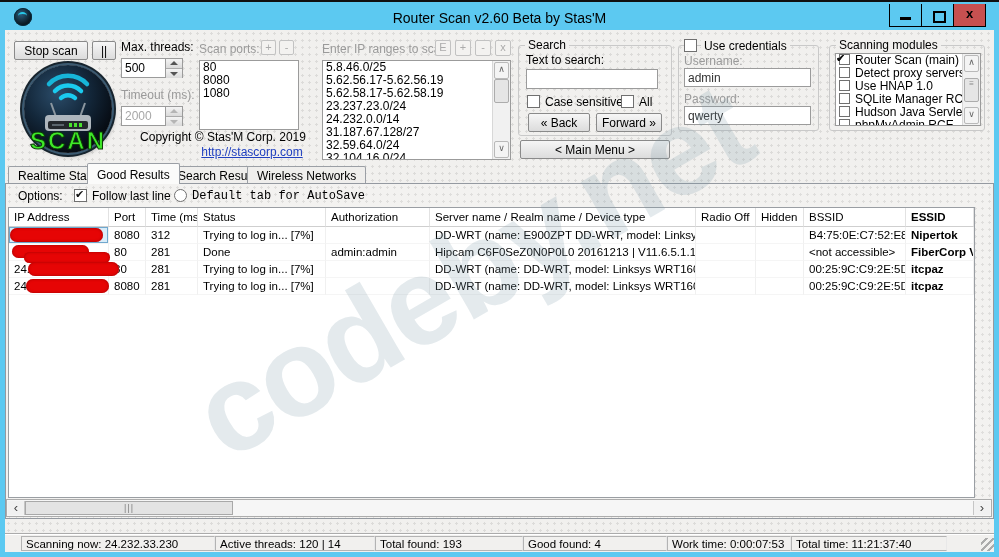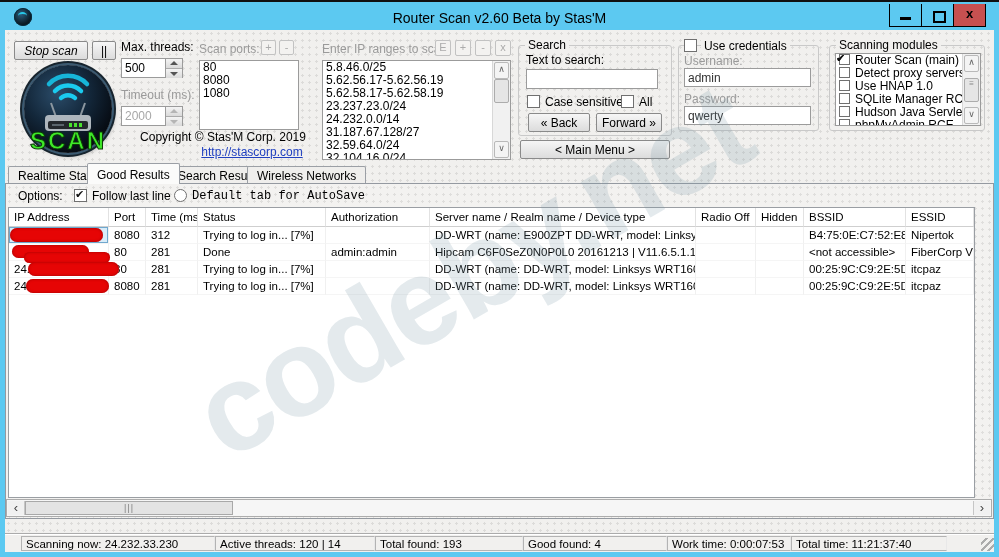--- a/index.html
+++ b/index.html
@@ -57,21 +57,21 @@
   .tab.active{top:161px;height:21px;background:#FBFBFA;z-index:6;padding-top:4px;}
   .tabpage{position:absolute;left:5px;top:181px;width:989px;height:336px;box-sizing:border-box;background-color:#F3F2F0;
     background-image:radial-gradient(#DFDEDC 1px,rgba(0,0,0,0) 1.2px);background-size:7px 7px;border:1px solid #9499A0;z-index:1;}
   
   .table{position:absolute;left:8px;top:205px;width:967px;height:291px;background:#fff;border:1px solid #9A9EA3;box-sizing:border-box;overflow:hidden;z-index:2;font-size:11.5px;}
   .trow{display:flex;height:17px;}
   .thead{display:flex;height:19px;}
   .tc{box-sizing:border-box;flex:none;padding:2px 0 0 5px;white-space:nowrap;overflow:hidden;}
   .thead .tc{border-right:1px solid #E2E2E2;border-bottom:1px solid #CFCFCF;padding-top:3px;}
   .trow .tc{border-right:1px solid #F0F0F0;border-bottom:1px solid #F5F5F5;}
-  .c0{width:100px}.c1{width:37px}.c2{width:52px}.c3{width:128px}.c4{width:104px}.c5{width:266px}.c6{width:60px}.c7{width:48px}.c8{width:102px}.c9{flex:1 1 auto;}
+  .c0{width:100px}.c1{width:37px}.c2{width:52px}.c3{width:128px}.c4{width:104px}.c5{width:266px}.c6{width:60px}.c7{width:48px}.c8{width:102px}.c9{flex:1 1 auto;font-weight:bold;}
   .sel{background:#D8ECF9;box-shadow:inset 0 0 0 1px #70A8CE;}
   .blob{position:absolute;background:#E60505;border-radius:7px;box-shadow:inset 0 0 3px #9d0000;z-index:8;}
   
   .hscroll{position:absolute;left:6px;top:497px;width:986px;height:18px;box-sizing:border-box;background:#F6F6F6;border:1px solid #ACACAC;z-index:3;}
   .harrow{position:absolute;top:1px;bottom:1px;width:16px;background:#F1F1F1;color:#444;font-size:13px;line-height:13px;text-align:center;}
   .harrow.left{left:1px;border-right:1px solid #C6C6C6;}
   .harrow.right{right:1px;border-left:1px solid #C6C6C6;}
   .hthumb{position:absolute;left:18px;top:1px;width:208px;height:14px;background:#E3E3E3;border:1px solid #A8A8A8;box-sizing:border-box;text-align:center;color:#808080;font-size:9px;line-height:12px;letter-spacing:1px;}
   
   .statusbar{position:absolute;left:5px;bottom:5px;width:989px;height:19px;background:#F1F0EE;border-top:1px solid #ABABAB;box-shadow:inset 0 1px 0 #FFF;display:flex;box-sizing:border-box;z-index:4;}
@@ -95,21 +95,21 @@
         </div>
       <div class="winbtn">
           <span class="glyph-max"></span>
         </div>
       <div class="winbtn close">x</div>
     </div>
   </div>
 
   <div class="content">
 
-    <div class="btn" style="left:9px;top:11px;width:74px;height:19px;font-style:italic;">Stop scan</div>
+    <div class="btn" style="left:9px;top:11px;width:74px;height:19px;">Stop scan</div>
     <div class="btn" style="left:87px;top:11px;width:24px;height:19px;">||</div>
 
     <div class="logo" style="left:19px;top:35px;">
       <svg width="88" height="88" viewBox="0 0 88 88">
         <path d="M37,33 A10,10 0 0 1 51,33" fill="none" stroke="#1ACBEF" stroke-width="4.5" stroke-linecap="round"></path>
         <path d="M31,26 A18,18 0 0 1 57,26" fill="none" stroke="#1ACBEF" stroke-width="4.5" stroke-linecap="round"></path>
         <path d="M25,19 A26,26 0 0 1 63,19" fill="none" stroke="#17B5D8" stroke-width="4.5" stroke-linecap="round"></path>
         <line x1="32" y1="52" x2="27" y2="38" stroke="#8C97A0" stroke-width="2"></line>
         <line x1="56" y1="52" x2="61" y2="38" stroke="#8C97A0" stroke-width="2"></line>
         <rect x="21" y="50" width="46" height="16" rx="4" fill="#AEB6BD"></rect>

